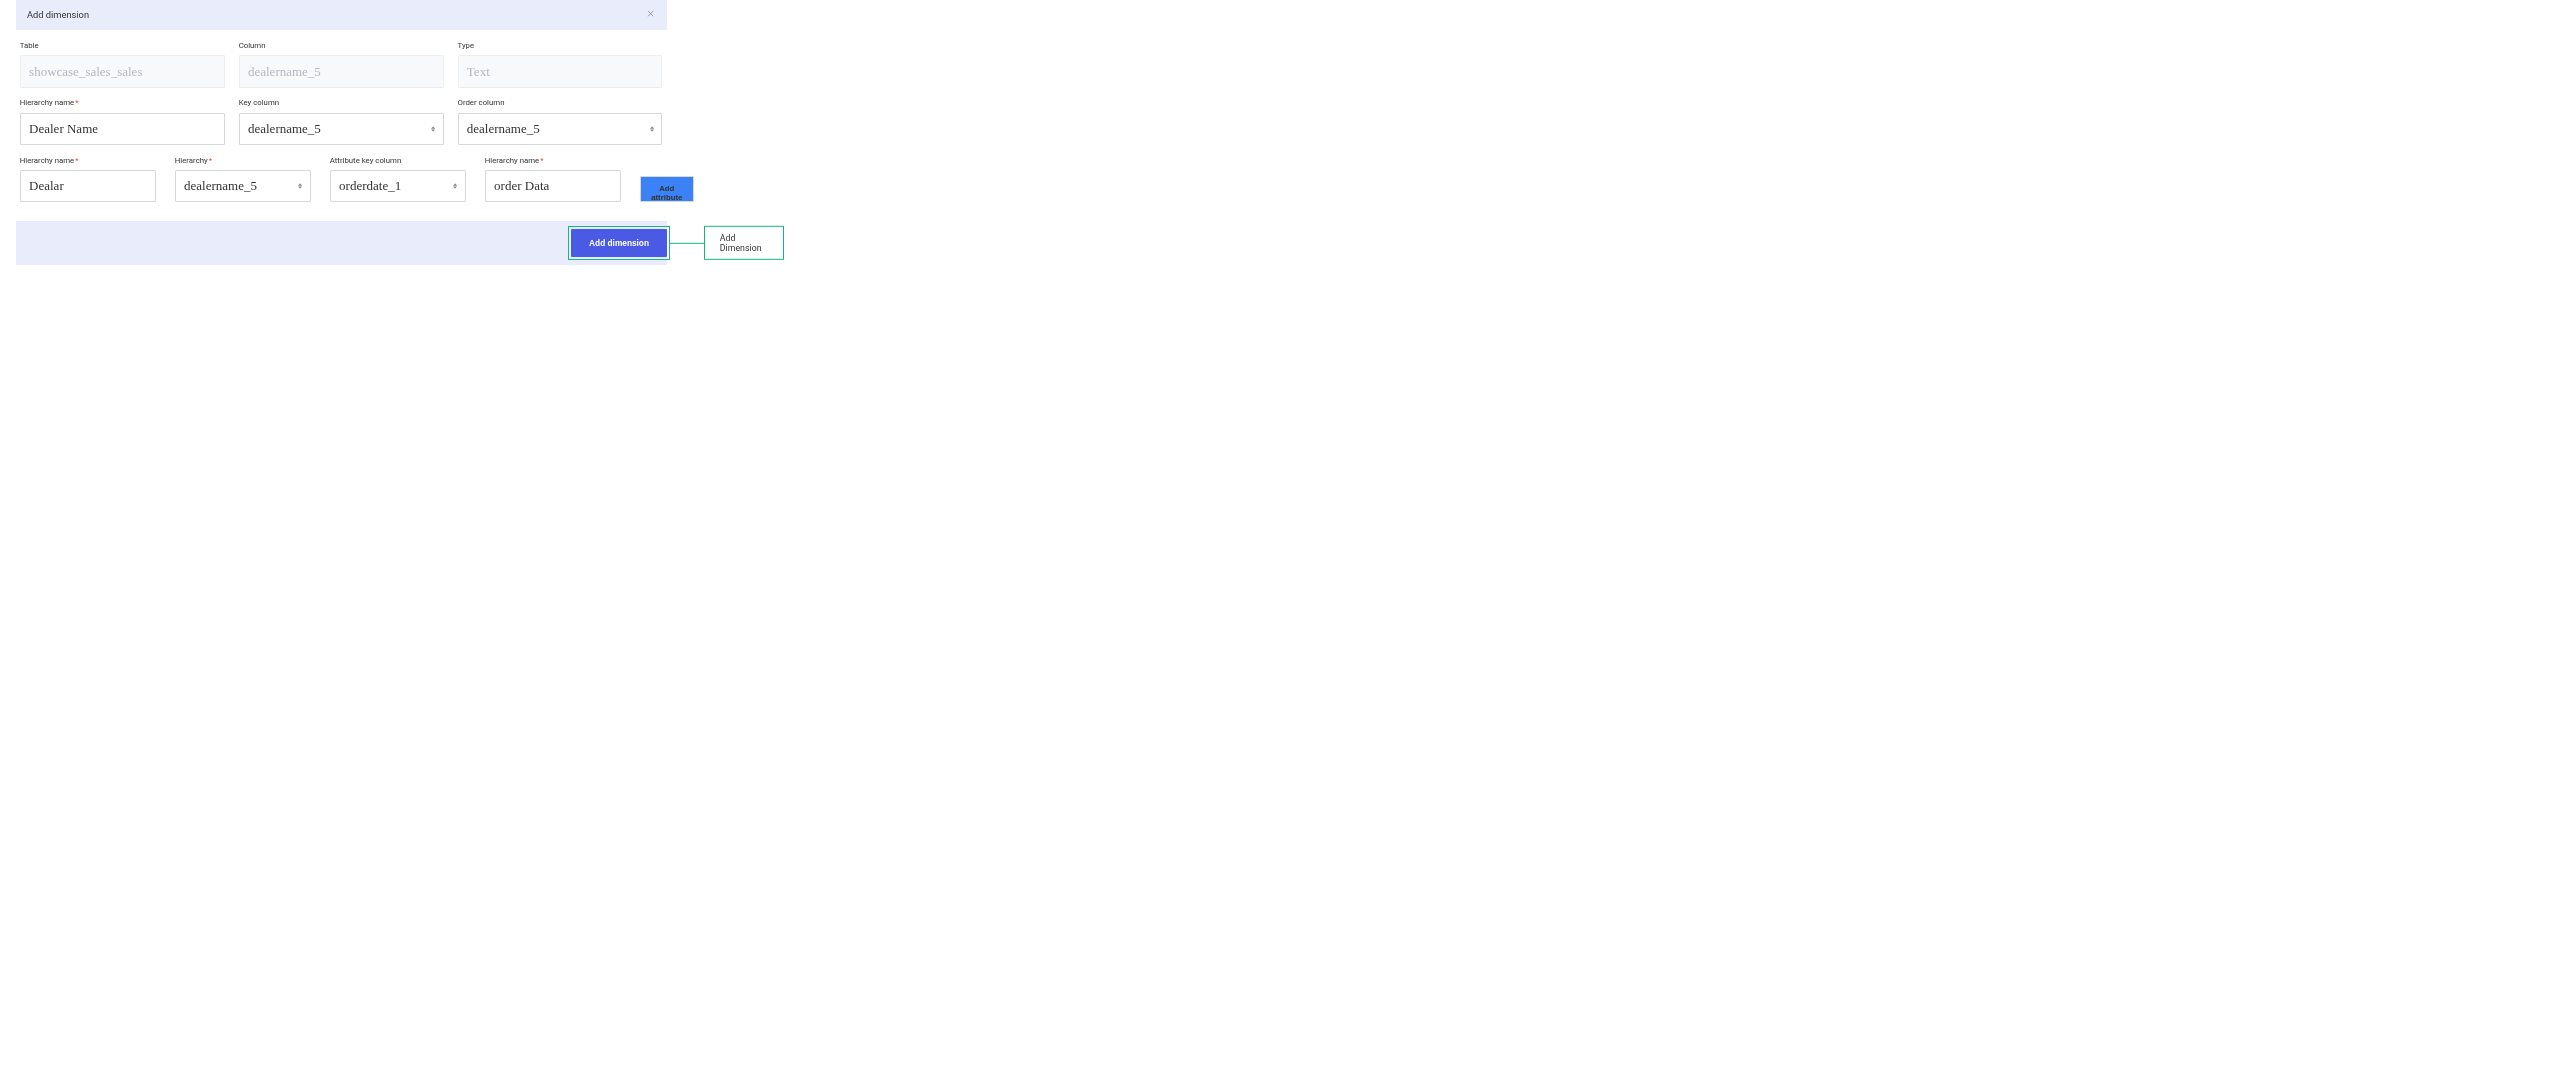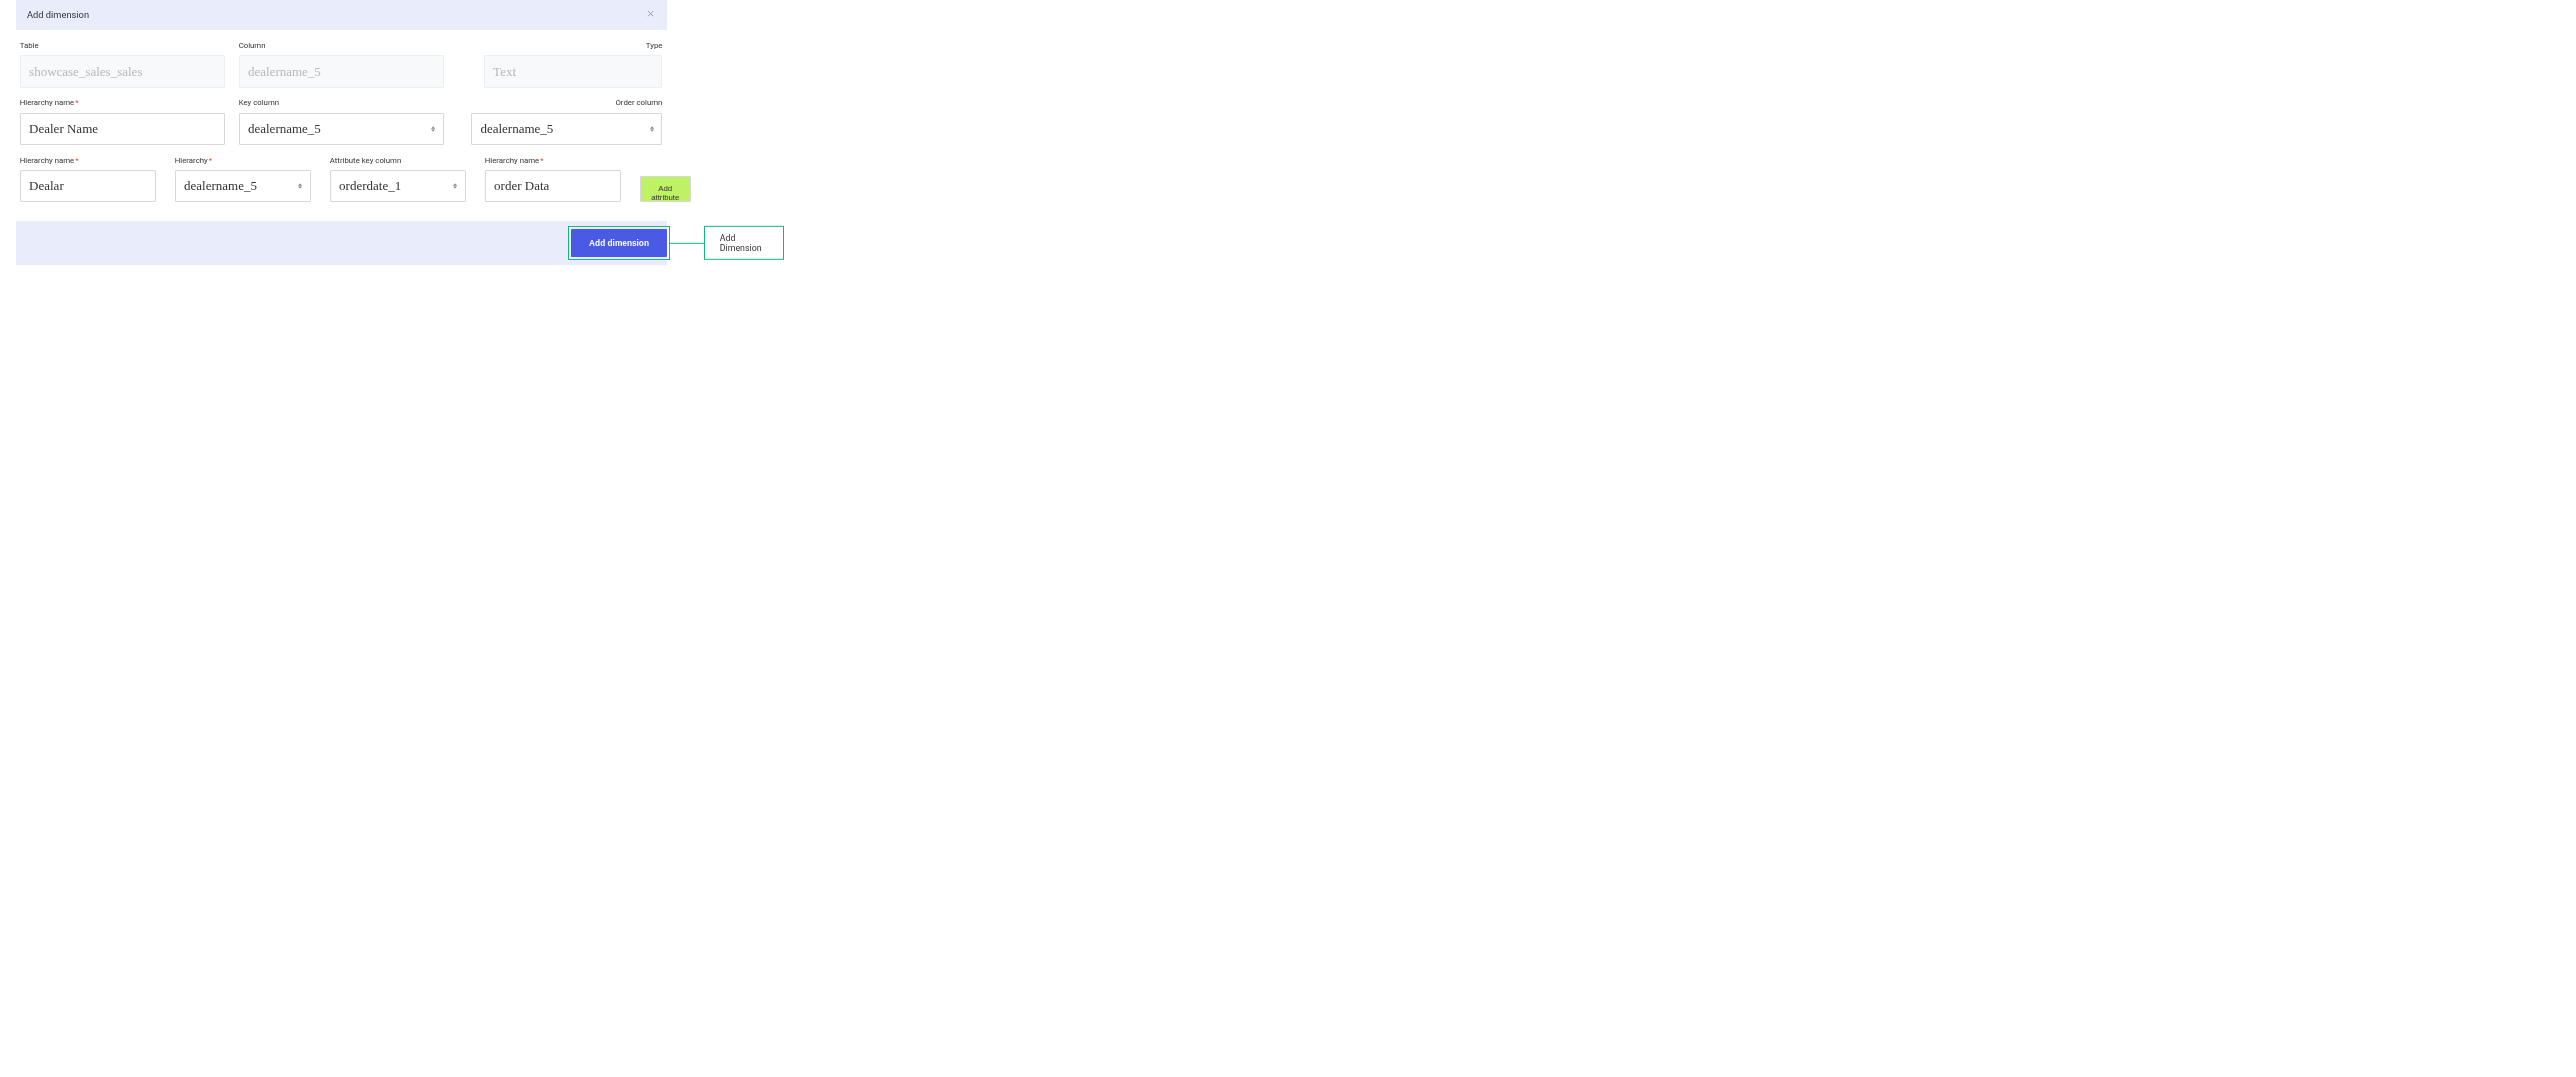--- a/index.html
+++ b/index.html
@@ -67,21 +67,21 @@
       background: #fff;
       font-family: Liberation Serif, serif;
     }
     .readonly-input {
       background: #f8f9fb;
       color: #b5b8bf;
       border-color: #eceef2;
     }
     .field-w-table { width: 206px; }
     .field-w-column { width: 206px; }
-    .field-w-type { width: 206px; align-items: flex-end; }
+    .field-w-type { width: 206px; }
     .field-w-full { width: 632px; }
     .select-wrapper {
       position: relative;
     }
     .select-wrapper .select-input {
       width: 100%;
       appearance: none;
       -webkit-appearance: none;
       padding-right: 21px;
     }
@@ -113,24 +113,24 @@
     .attr-field {
       display: flex;
       flex-direction: column;
     }
     .attr-field .text-input, .attr-field .select-wrapper {
       width: 136px;
     }
     .attr-field .select-wrapper .select-input { width: 100%; }
     .add-attribute-btn {
       border: 0.5px solid #d8d8d8;
-      background: #bef264;
+      background: #3b82f6;
       padding: 7.3px 10.4px;
       font-size: 7.8px;
-      font-weight: 400;
+      font-weight: 700;
       color: #333;
       cursor: pointer;
       height: 26.5px;
       width: 84px;
       border-radius: 1px;
     }
     .dialog-footer {
       background: #e9edfb;
       padding: 7.3px 0;
       display: flex;

